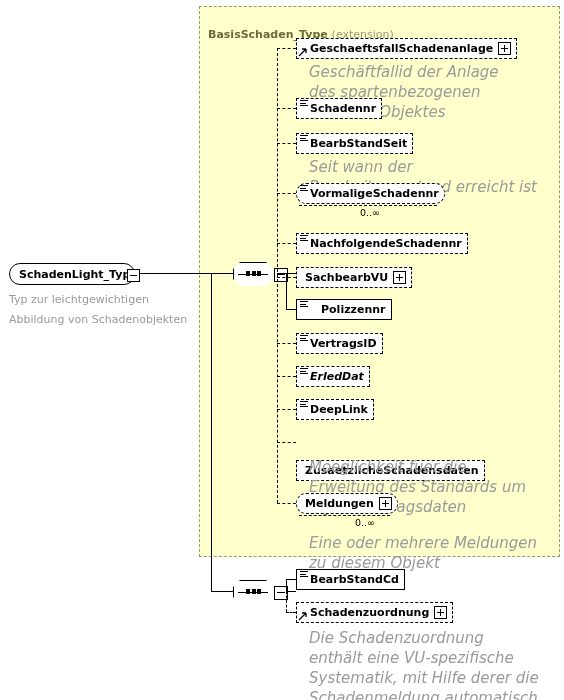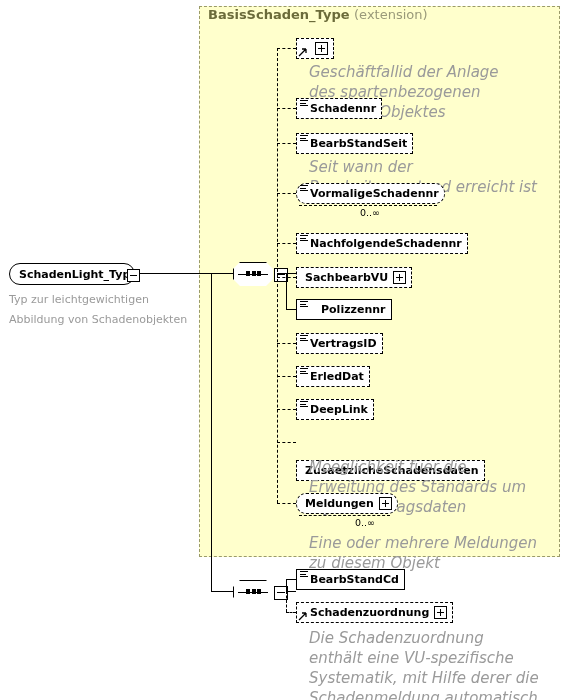--- a/index.html
+++ b/index.html
@@ -10,22 +10,22 @@
   }
 
   
   #ext-panel{
     position:absolute;left:199px;top:6px;width:361px;height:551px;
     background:#ffffcc;
     border:1px dashed #9a9a6a;
     box-sizing:border-box;
   }
   #ext-panel-title{
-    position:absolute;left:208px;top:7px;
-    font-size:13px;font-weight:bold;color:#6b6b3a;
+    position:absolute;left:208px;top:28px;
+    font-size:11px;font-weight:bold;color:#6b6b3a;
     white-space:nowrap;letter-spacing:0px;
   }
   #ext-panel-title .ext-sub{font-weight:normal;color:#9a9a7a;}
 
   
   .node{
     position:absolute;box-sizing:border-box;
     background:#ffffff;
     height:21px;
     display:flex;align-items:center;
@@ -205,20 +205,21 @@
 <div class="hline dash" style="left:277px;top:442px;width:19px;"></div>
 <div class="hline dash" style="left:277px;top:503px;width:19px;"></div>
 
 <div class="node optional" style="left:296px;top:38px;">
   <span class="shadow-r"></span>
   <span class="arrow-icon">
     <svg width="10" height="10" viewBox="0 0 10 10">
         <path d="M1 9 L8 2 M8 2 L4 2 M8 2 L8 6" stroke="#000" stroke-width="1.3" fill="none"></path>
       </svg>
   </span>
+  <span class="lbl">GeschaeftsfallSchadenanlage</span>
   <span class="expander plus"></span>
 </div>
 <div class="desc" style="left:309px;top:62px;width:200px;">Geschäftfallid der Anlage des spartenbezogenen Schaden-Objektes</div>
 
 <div class="node optional" style="left:296px;top:98px;text-align:center;">
   <span class="shadow-r"></span>
   <span class="eq-icon">
       <i></i>
       <i></i>
       <i></i>
@@ -278,21 +279,21 @@
 <div class="node optional" style="left:296px;top:333px;">
   <span class="shadow-r"></span>
   <span class="eq-icon">
       <i></i>
       <i></i>
       <i></i>
     </span>
   <span class="lbl">VertragsID</span>
 </div>
 
-<div class="node optional" style="left:296px;top:366px;">
+<div class="node optional" style="left:296px;top:366px;font-style:italic;">
   <span class="shadow-r"></span>
   <span class="eq-icon">
       <i></i>
       <i></i>
       <i></i>
     </span>
   <span class="lbl">ErledDat</span>
 </div>
 
 <div class="node optional" style="left:296px;top:399px;">

